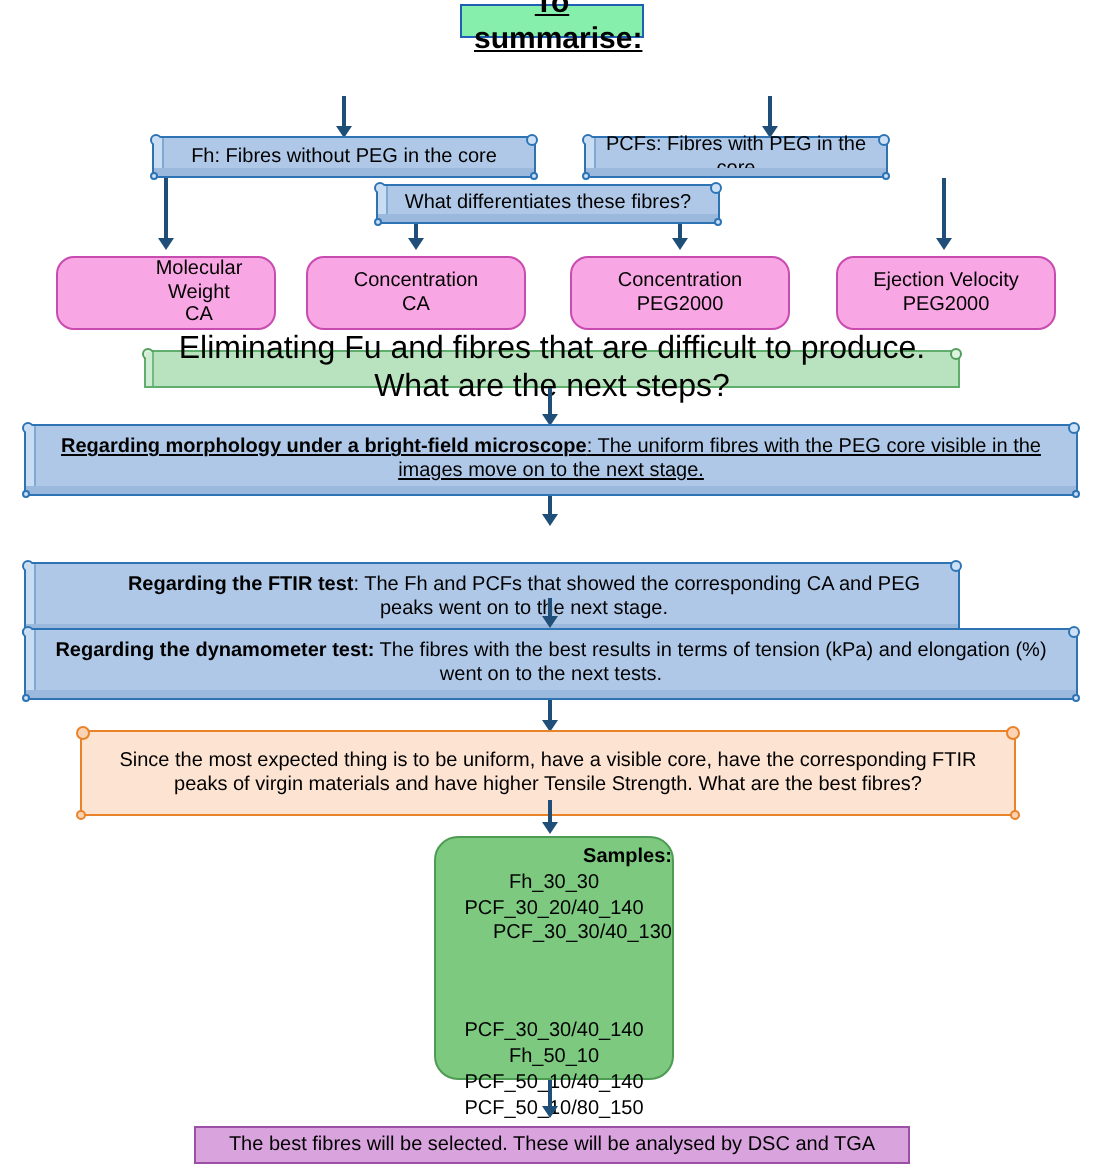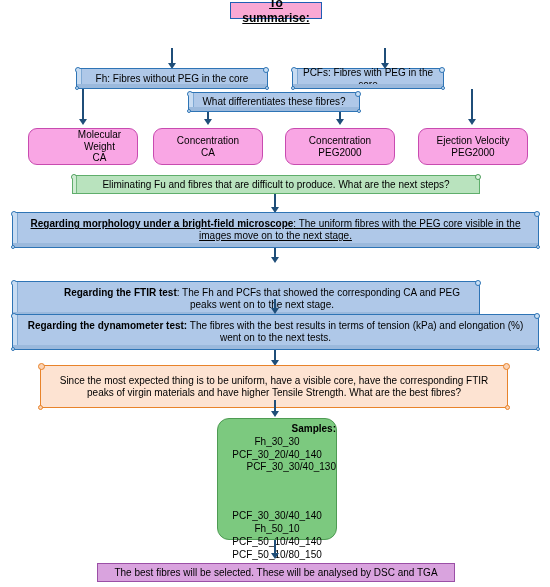--- a/index.html
+++ b/index.html
@@ -26,24 +26,24 @@
     align-items: center;
     justify-content: center;
     text-align: center;
     line-height: 1.18;
     color: #000000;
   }
   .node span.txt { display: block; width: 100%; padding: 0 6px; }
 
   
   .title-chip {
-    background: #f9a8d4;
+    background: #86efac;
     border: 1px solid #1F5FB5;
     font-weight: bold;
-    font-size: 12px;
+    font-size: 15px;
     color: #000;
   }
   .title-chip .txt { text-decoration: underline; }
 
   
   .blue-box {
     background: #AFC8E8;
     border: 1px solid #2E74B5;
     font-size: 10px;
   }
@@ -91,21 +91,21 @@
     background: #F9A6E4;
     border: 1.5px solid #C84BB0;
     border-radius: 9px;
     font-size: 10px;
   }
 
   
   .green-bar {
     background: #B9E3BE;
     border: 1px solid #5FAE6B;
-    font-size: 10px;
+    font-size: 16px;
   }
   .green-bar::before,
   .green-bar::after {
     content: "";
     position: absolute;
     width: 4px; height: 4px;
     background: #DFF3E1;
     border: 1px solid #4F9E5C;
     border-radius: 50%;
     top: -2px;

